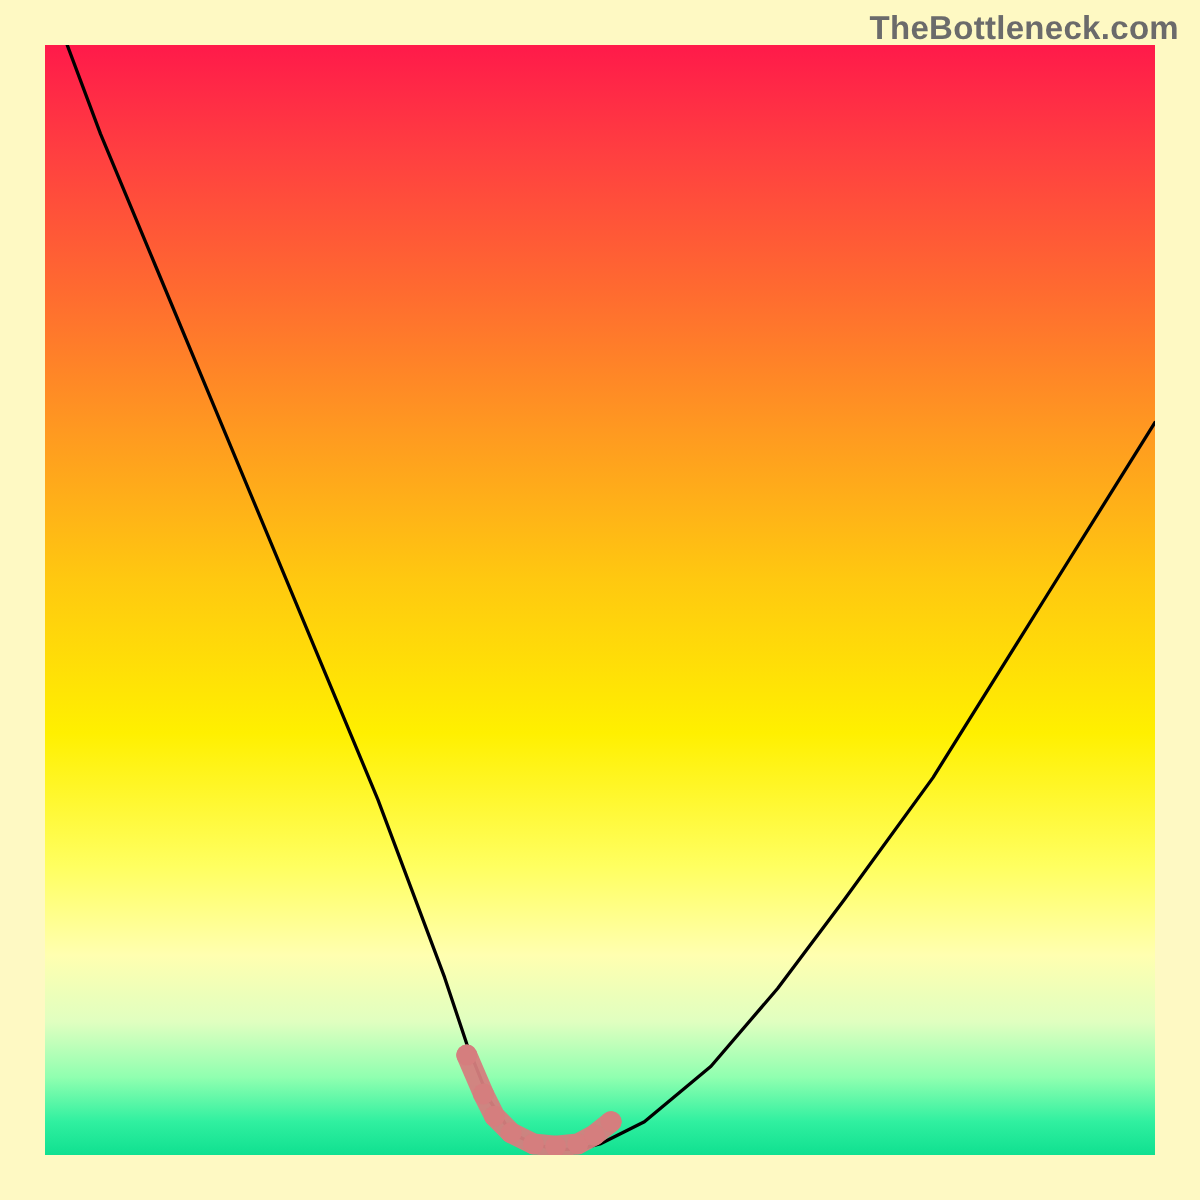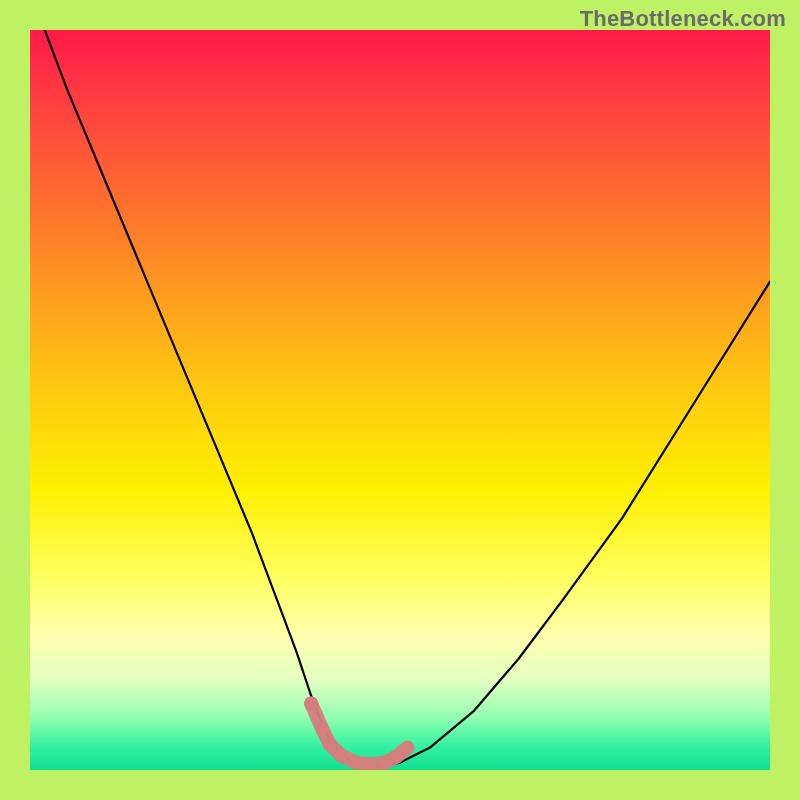--- a/index.html
+++ b/index.html
@@ -1,21 +1,21 @@
 <!DOCTYPE html>
 <html><head>
 <meta charset="utf-8">
 <style>
   * { margin: 0; padding: 0; box-sizing: border-box; }
   html, body { width: 800px; height: 800px; overflow: hidden; background: #000; }
   .frame {
     position: relative;
     width: 800px;
     height: 800px;
-    background: #bef264;
+    background: #fef9c3;
     padding-left: 32px;
   }
   .plot-area {
     position: absolute;
     left: 30px;
     top: 30px;
     width: 740px;
     height: 740px;
     background: linear-gradient(to bottom,
       #ff1a4a 0%,

